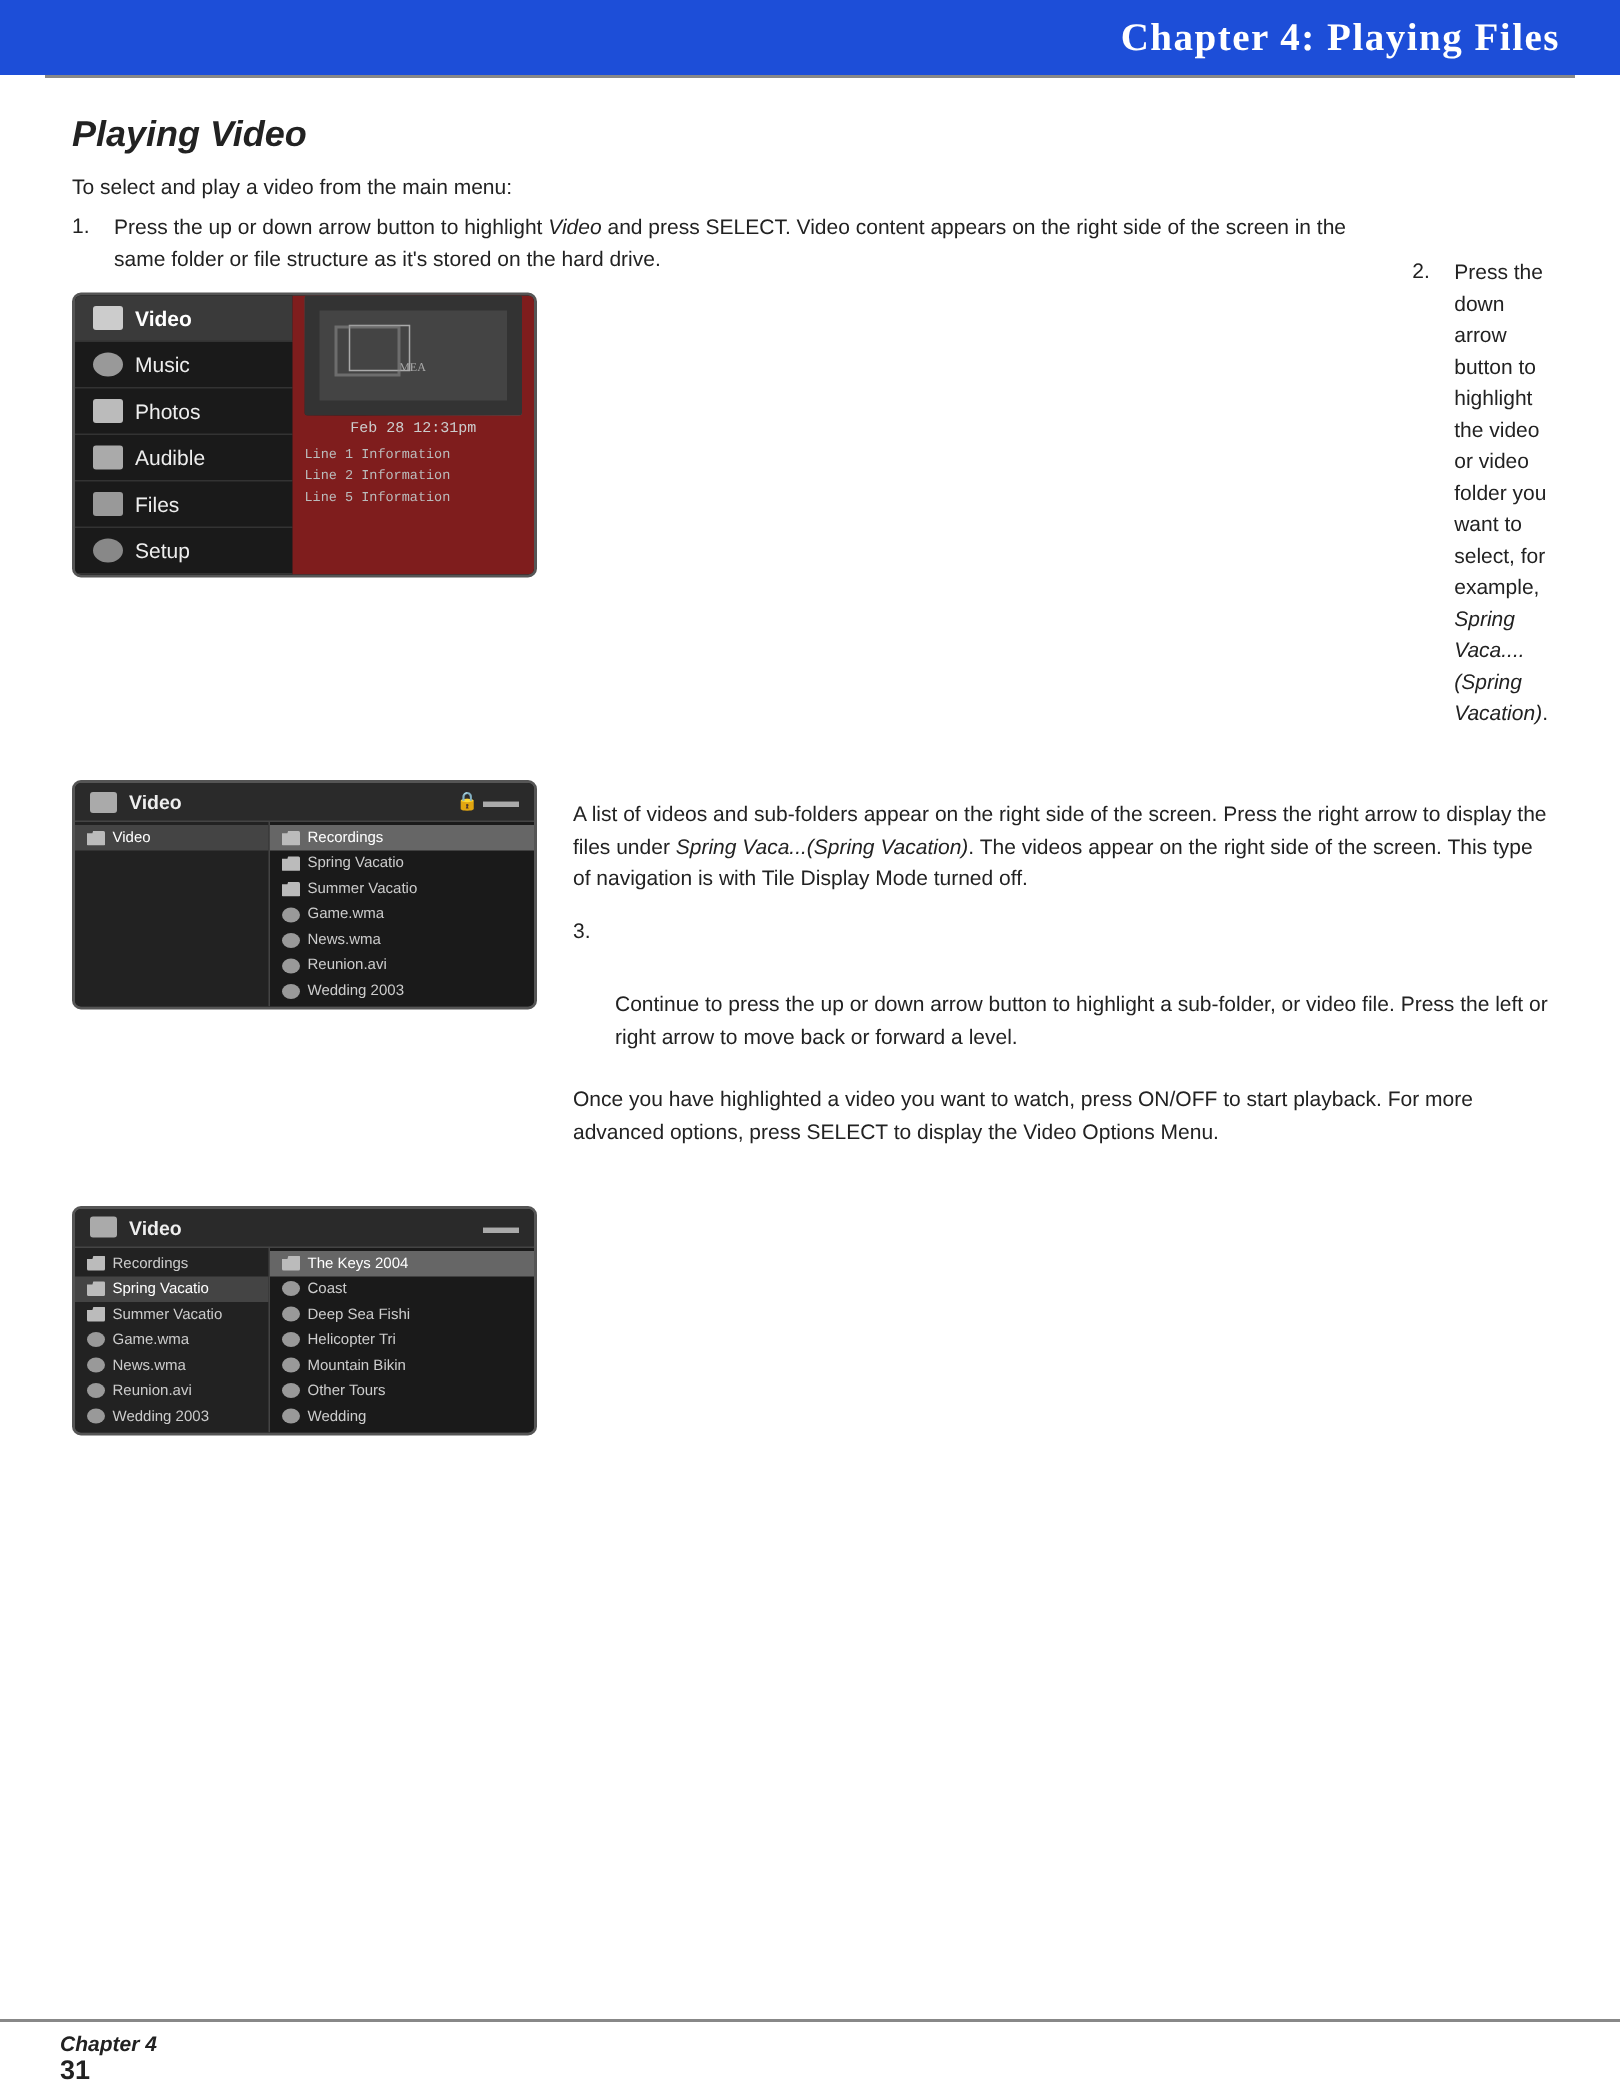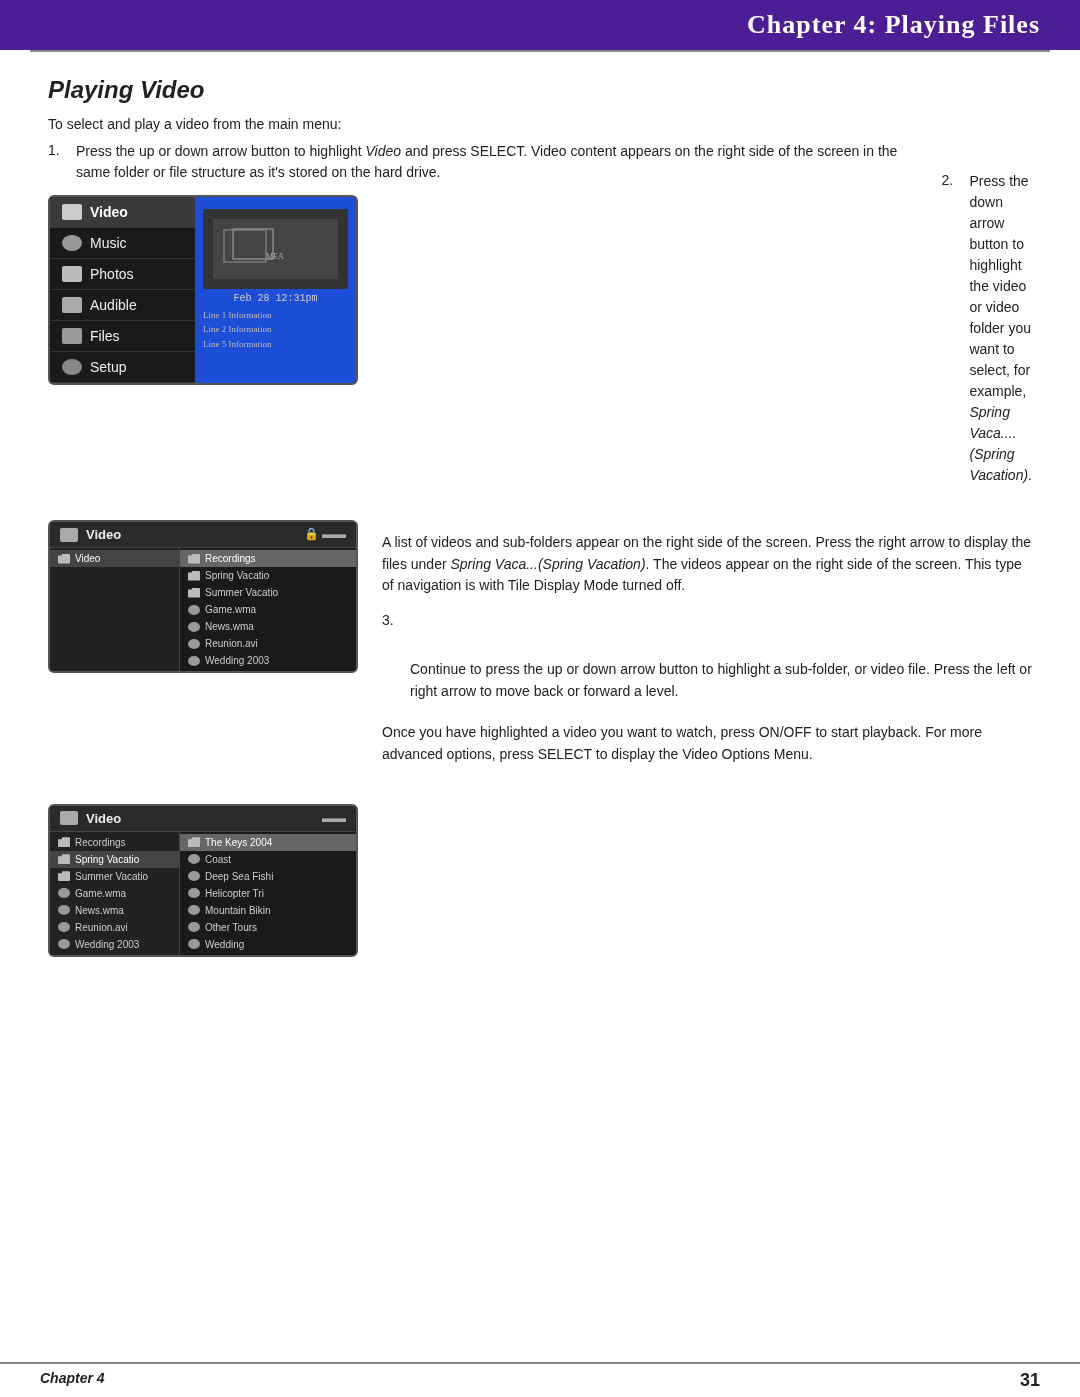--- a/index.html
+++ b/index.html
@@ -8,21 +8,21 @@
       min-height: 1397px;
       background: #ffffff;
       font-family: Georgia, 'Times New Roman', serif;
       font-size: 15px;
       color: #222;
       position: relative;
     }
 
     
     .header-bar {
-      background: #4c1d95;
+      background: #1d4ed8;
       color: #ffffff;
       text-align: right;
       padding: 10px 40px 10px 40px;
       font-size: 26px;
       font-weight: bold;
       font-style: italic;
       letter-spacing: 1px;
       margin-bottom: 0;
     }
     .header-bar span {
@@ -144,22 +144,22 @@
     .first-screen-layout {
       display: flex;
       width: 100%;
     }
     .first-left {
       flex: 1;
       background: #1a1a1a;
     }
     .first-right {
       flex: 1;
-      background: #1d4ed8;
-      padding: 12px 8px;
+      background: #7f1d1d;
+      padding: 0 8px;
     }
     .first-right-image {
       width: 100%;
       height: 80px;
       background: linear-gradient(135deg, #444 0%, #222 50%, #555 100%);
       border-radius: 2px;
       margin-bottom: 4px;
       position: relative;
       overflow: hidden;
     }
@@ -174,21 +174,21 @@
     .first-right-time {
       color: #ccc;
       font-size: 10px;
       font-family: 'Courier New', monospace;
       text-align: center;
       margin-bottom: 4px;
     }
     .first-right-info {
       color: #bbb;
       font-size: 9px;
-      font-family: Liberation Serif, serif;
+      font-family: Liberation Mono, monospace;
       line-height: 1.6;
     }
 
     
     .two-panel {
       display: flex;
       width: 100%;
     }
     .panel-left {
       width: 130px;
@@ -262,20 +262,21 @@
     .page-footer {
       position: absolute;
       bottom: 0;
       left: 0;
       right: 0;
       border-top: 2px solid #888;
       display: flex;
       justify-content: space-between;
       padding: 6px 40px;
       background: #fff;
+      flex-direction: column;
     }
     .footer-chapter {
       font-weight: bold;
       font-style: italic;
       font-size: 14px;
       font-family: Arial, sans-serif;
     }
     .footer-page {
       font-size: 18px;
       font-family: Arial, sans-serif;

